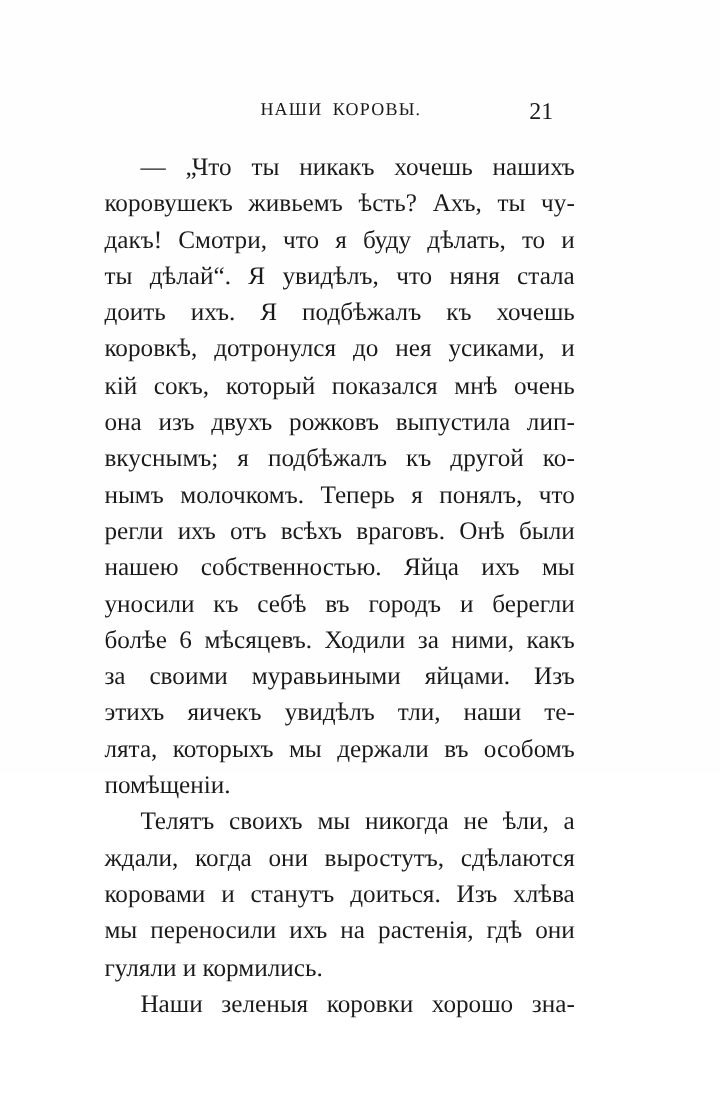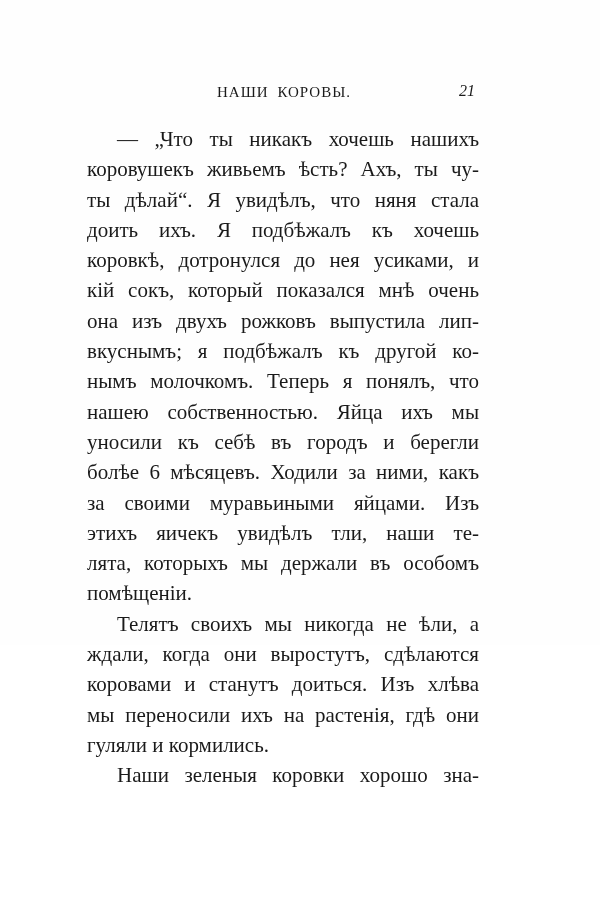--- a/index.html
+++ b/index.html
@@ -33,24 +33,23 @@
     .running-title {
       position: absolute;
       left: 130px;
       top: 0;
       font-size: 15px;
       letter-spacing: 1px;
       word-spacing: 4px;
     }
     .page-number {
       position: absolute;
-      right: 4px;
+      right: 18px;
       top: -2px;
-      font-size: 16px;
-      font-style: italic;
+      font-size: 20px;
     }
     .body-text {
       position: absolute;
       top: 124px;
       left: 87px;
       width: 392px;
       font-family: "Liberation Serif", serif;
       font-size: 21px;
       line-height: 30.3px;
     }
@@ -73,27 +72,29 @@
 
 <div class="page">
   <div class="running-head">
     <span class="running-title">НАШИ КОРОВЫ.</span>
     <span class="page-number">21</span>
   </div>
 
   <div class="body-text">
     <span class="line indent">— „Что ты никакъ хочешь нашихъ</span>
     <span class="line">коровушекъ живьемъ ѣсть? Ахъ, ты чу-</span>
+    <span class="line">дакъ! Смотри, что я буду дѣлать, то и</span>
     <span class="line">ты дѣлай“. Я увидѣлъ, что няня стала</span>
     <span class="line">доить ихъ. Я подбѣжалъ къ хочешь</span>
     <span class="line">коровкѣ, дотронулся до нея усиками, и</span>
     <span class="line">кій сокъ, который показался мнѣ очень</span>
     <span class="line">она изъ двухъ рожковъ выпустила лип-</span>
     <span class="line">вкуснымъ; я подбѣжалъ къ другой ко-</span>
     <span class="line">нымъ молочкомъ. Теперь я понялъ, что</span>
+    <span class="line">регли ихъ отъ всѣхъ враговъ. Онѣ были</span>
     <span class="line">нашею собственностью. Яйца ихъ мы</span>
     <span class="line">уносили къ себѣ въ городъ и берегли</span>
     <span class="line">болѣе 6 мѣсяцевъ. Ходили за ними, какъ</span>
     <span class="line">за своими муравьиными яйцами. Изъ</span>
     <span class="line">этихъ яичекъ увидѣлъ тли, наши те-</span>
     <span class="line">лята, которыхъ мы держали въ особомъ</span>
     <span class="line last">помѣщеніи.</span>
     <span class="line indent">Телятъ своихъ мы никогда не ѣли, а</span>
     <span class="line">ждали, когда они выростутъ, сдѣлаются</span>
     <span class="line">коровами и станутъ доиться. Изъ хлѣва</span>

